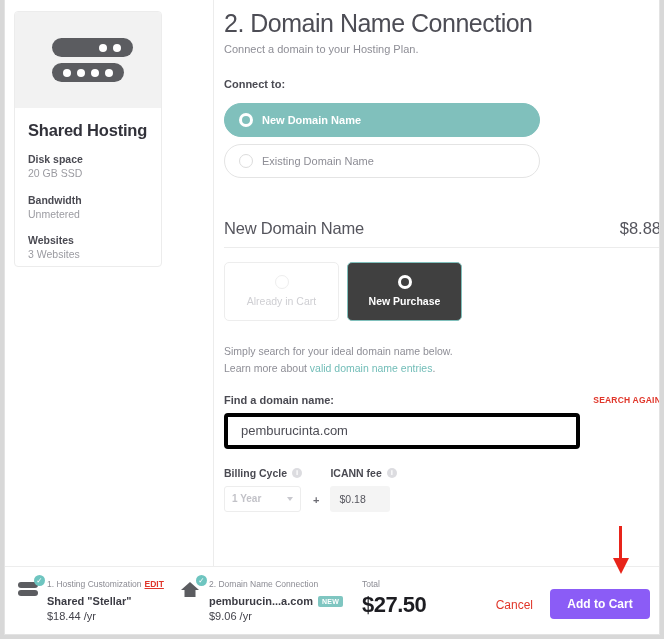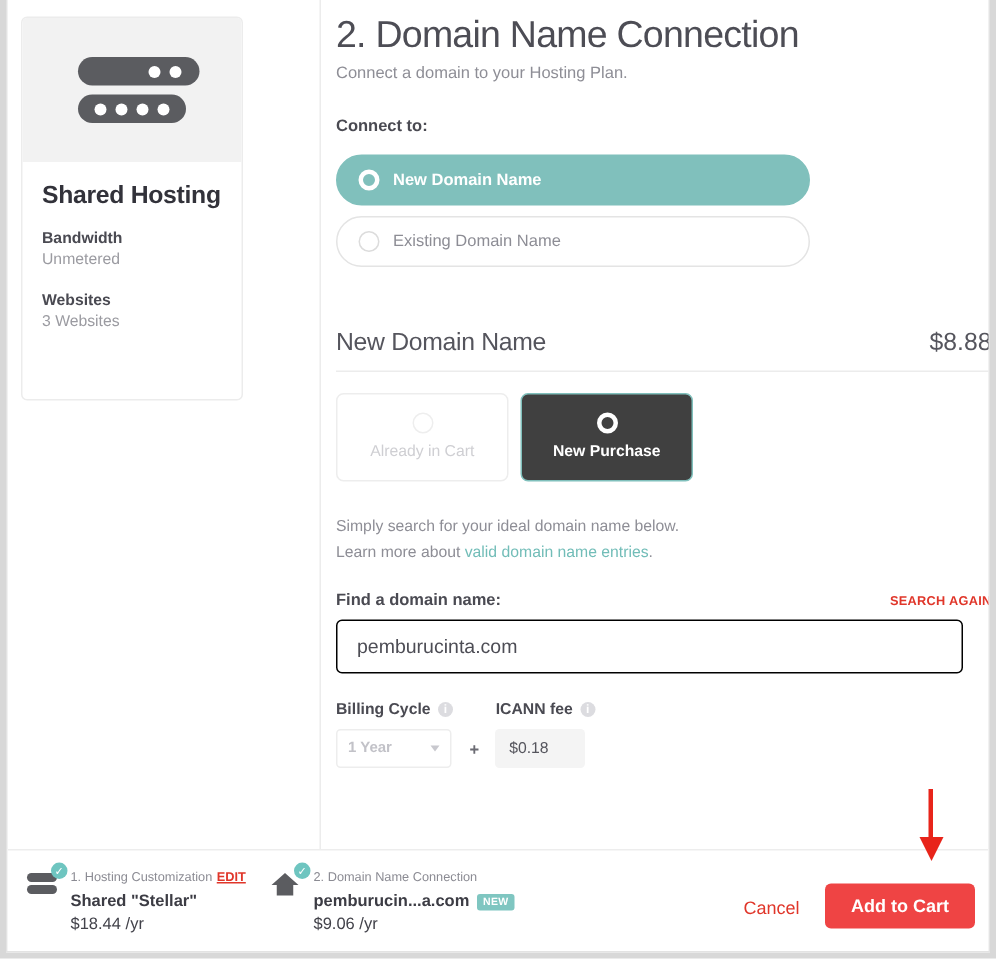--- a/index.html
+++ b/index.html
@@ -105,22 +105,22 @@
   .find-row{
     display:flex;align-items:center;justify-content:space-between;
     margin-top:17px;
   }
   .find-label{font-size:11px;font-weight:bold;color:#4a4a52;}
   .search-again{
     font-size:8.5px;font-weight:bold;color:#e0362a;letter-spacing:.2px;
     text-decoration:none;
   }
   .domain-input{
-    margin-top:7px;width:418px;height:36px;box-sizing:border-box;
-    border:1px solid #000000;border-radius:4px;background:#fff;
+    margin-top:7px;width:356px;height:36px;box-sizing:border-box;
+    border:4px solid #000000;border-radius:4px;background:#fff;
     font-family:"Liberation Sans","DejaVu Sans",sans-serif;
     font-size:13px;color:#4d4d55;padding:0 13px;outline:none;
   }
 
   .fee-row{display:flex;align-items:flex-start;margin-top:18px;}
   .fee-grp{display:flex;flex-direction:column;}
   .fee-head{display:flex;align-items:center;font-size:10.5px;font-weight:bold;color:#4a4a52;}
   .info-i{
     display:inline-block;width:10px;height:10px;border-radius:50%;
     background:#dcdce0;color:#ffffff;font-size:8px;font-weight:bold;
@@ -169,21 +169,21 @@
   .total-lab{font-size:8.5px;color:#8b8b93;}
   .total-val{font-size:22px;font-weight:bold;color:#1d1d22;margin-top:3px;letter-spacing:-.5px;}
 
   .cancel-btn{
     position:absolute;right:120px;top:30px;font-size:12px;color:#e0362a;
     background:none;border:none;cursor:pointer;
     font-family:"Liberation Sans","DejaVu Sans",sans-serif;
   }
   .add-cart-btn{
     position:absolute;right:9px;top:22px;width:100px;height:30px;
-    background:#ef4444;border:none;border-radius:4px;color:#ffffff;
+    background:#8b5cf6;border:none;border-radius:4px;color:#ffffff;
     font-size:12px;font-weight:bold;cursor:pointer;
     font-family:"Liberation Sans","DejaVu Sans",sans-serif;
   }
 
   
   .annot-arrow{position:absolute;left:608px;top:526px;width:16px;height:50px;}
   .arrow-shaft{position:absolute;left:6px;top:0;width:3px;height:34px;background:#e8241a;}
   .arrow-head{
     position:absolute;left:0;top:32px;width:0;height:0;
     border-left:8px solid transparent;border-right:8px solid transparent;
@@ -208,20 +208,24 @@
               <span class="srv-dot"></span>
             <span class="srv-dot"></span>
               <span class="srv-dot"></span>
           </div>
         </div>
       </div>
       <div class="plan-body">
         <div class="plan-title">Shared Hosting</div>
 
         <div class="spec">
+          <div class="spec-label">Disk space</div>
+          <div class="spec-value">20 GB SSD</div>
+        </div>
+        <div class="spec">
           <div class="spec-label">Bandwidth</div>
           <div class="spec-value">Unmetered</div>
         </div>
         <div class="spec">
           <div class="spec-label">Websites</div>
           <div class="spec-value">3 Websites</div>
         </div>
       </div>
     </div>
   </div>
@@ -320,20 +324,24 @@
         <span class="check-badge">✓</span>
       </div>
       <div class="bb-step"><span>2. Domain Name Connection</span></div>
       <div class="bb-name">
           <span>pemburucin...a.com</span>
           <span class="new-badge">NEW</span>
         </div>
       <div class="bb-price">$9.06 /yr</div>
     </div>
 
+    <div class="total-wrap">
+      <div class="total-lab">Total</div>
+      <div class="total-val">$27.50</div>
+    </div>
 
     <button class="cancel-btn">Cancel</button>
     <button class="add-cart-btn">Add to Cart</button>
   </div>
 
   <div class="annot-arrow">
     <div class="arrow-shaft"></div>
     <div class="arrow-head"></div>
   </div>
 

